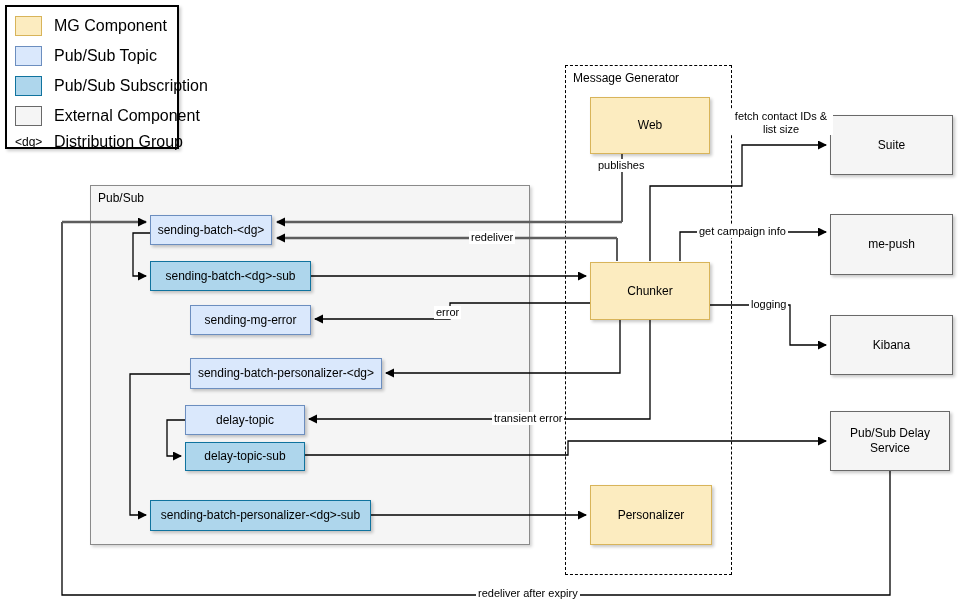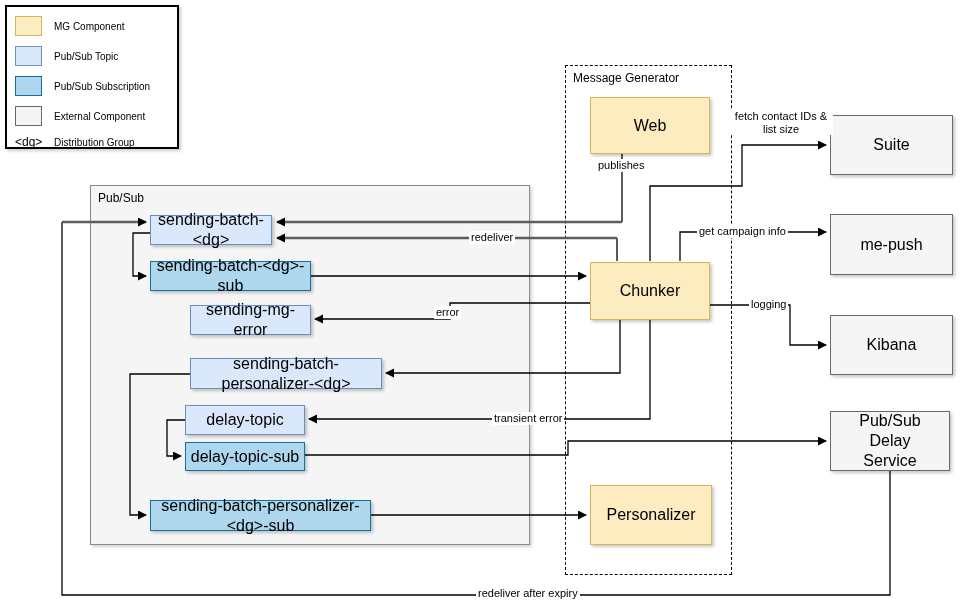--- a/index.html
+++ b/index.html
@@ -18,21 +18,21 @@
     left:565px;top:65px;width:167px;height:510px;
     border:1px dashed #000;background:transparent;
   }
   .container-label{
     position:absolute;left:7px;top:5px;font-size:12px;white-space:nowrap;
   }
   
   .node{
     position:absolute;box-sizing:border-box;display:flex;
     align-items:center;justify-content:center;text-align:center;
-    font-size:16px;line-height:1.25;
+    font-size:12px;line-height:1.25;
     box-shadow:2px 2px 3px rgba(0,0,0,0.22);
   }
   .node.mg{background:var(--mg-fill);border:1px solid var(--mg-stroke);}
   .node.topic{background:var(--topic-fill);border:1px solid var(--topic-stroke);}
   .node.subscription{background:var(--subscription-fill);border:1px solid var(--subscription-stroke);}
   .node.external{background:var(--external-fill);border:1px solid var(--external-stroke);}
   
   svg.edges{position:absolute;left:0;top:0;pointer-events:none;}
   .edge{fill:none;stroke:#000;stroke-width:1.3;}
   .edge.heavy{stroke:#5d5d5d;stroke-width:2.6;}
@@ -52,21 +52,21 @@
     position:absolute;left:8px;display:flex;align-items:center;height:22px;
   }
   .legend-swatch{
     width:27px;height:20px;box-sizing:border-box;margin-right:12px;flex:0 0 auto;
   }
   .legend-swatch.mg{background:var(--mg-fill);border:1px solid var(--mg-stroke);}
   .legend-swatch.topic{background:var(--topic-fill);border:1px solid var(--topic-stroke);}
   .legend-swatch.subscription{background:var(--subscription-fill);border:1px solid var(--subscription-stroke);}
   .legend-swatch.external{background:var(--external-fill);border:1px solid var(--external-stroke);}
   .legend-symbol{width:39px;margin-right:0;font-size:12px;flex:0 0 auto;}
-  .legend-text{font-size:10px;white-space:nowrap;}
+  .legend-text{font-size:16px;white-space:nowrap;}
 </style>
 </head>
 <body>
 
 <div class="container pubsub-box">
   <div class="container-label">Pub/Sub</div>
 </div>
 <div class="container mg-box">
   <div class="container-label">Message Generator</div>
 </div>

